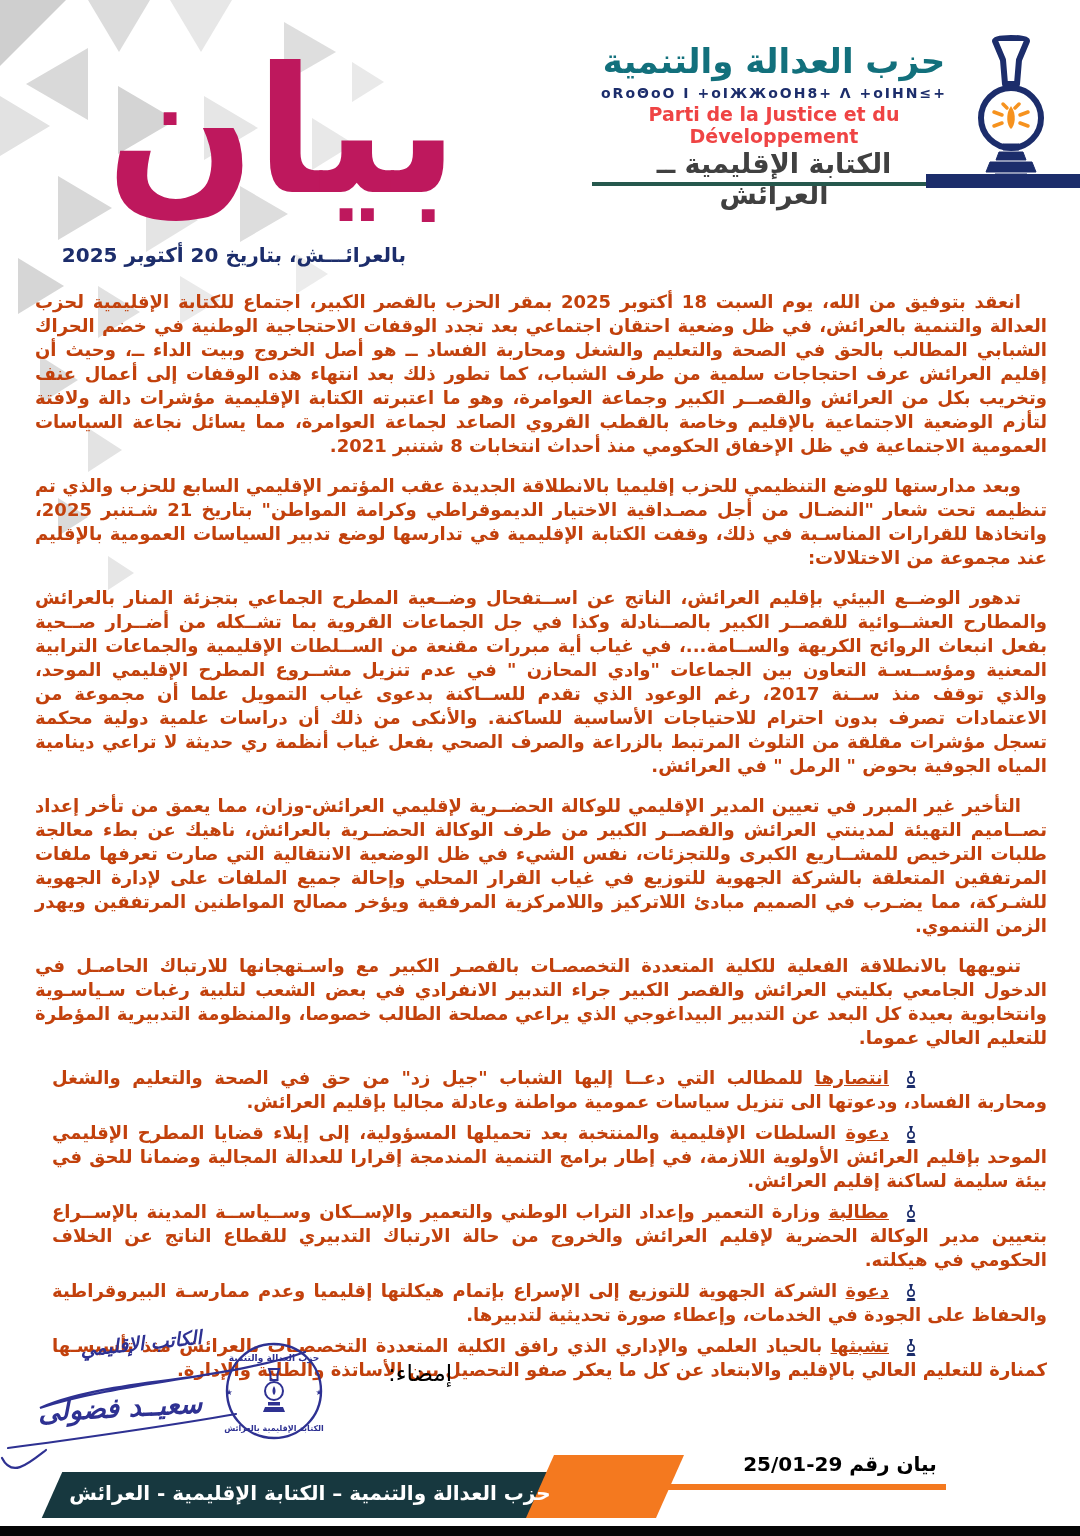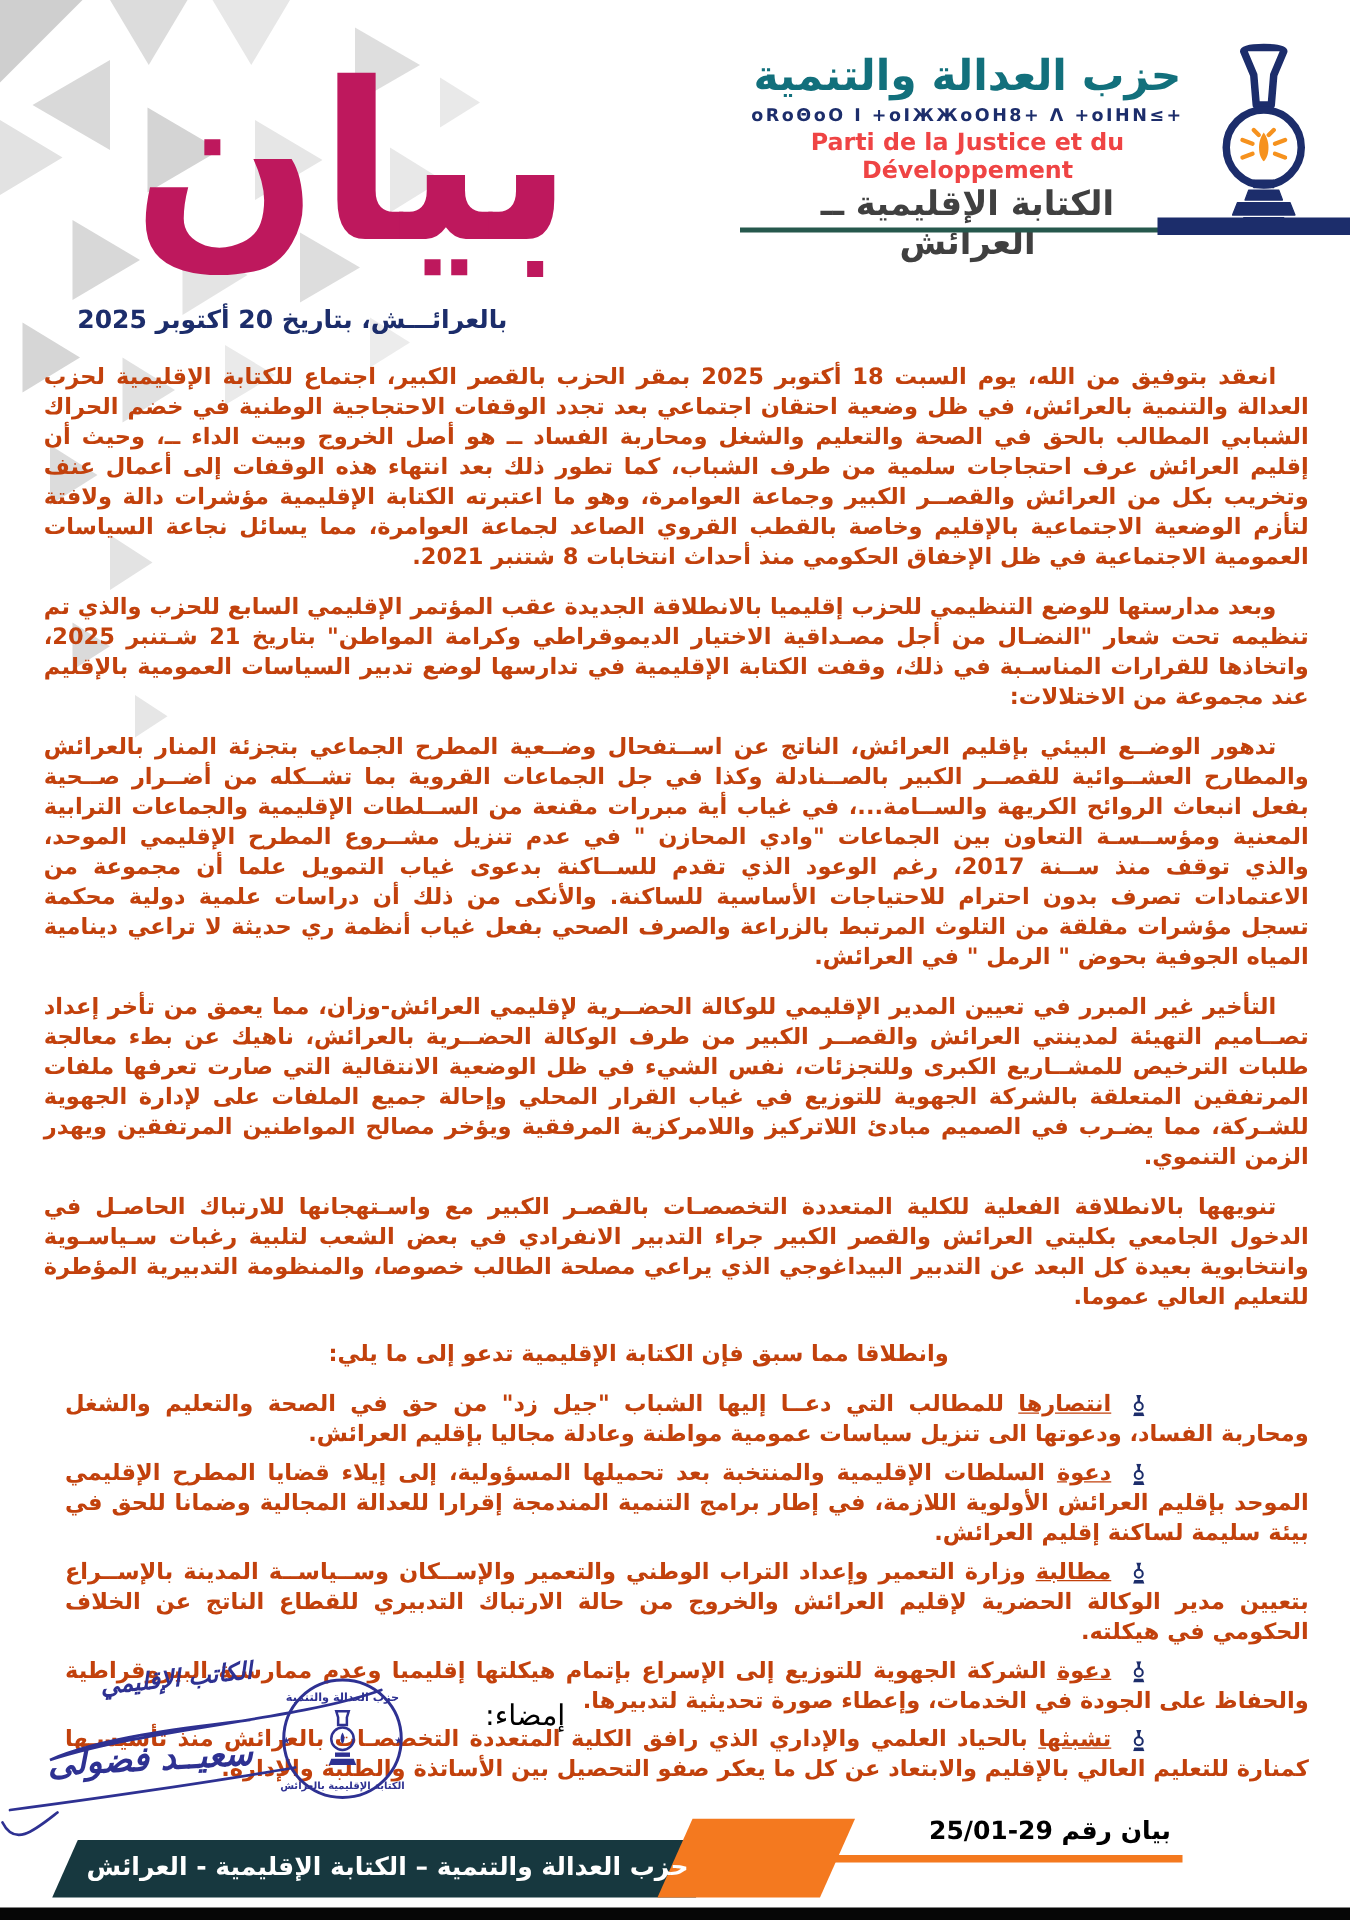--- a/index.html
+++ b/index.html
@@ -118,21 +118,20 @@
 
   <div class="big-title">بيان</div>
   <div class="dateline">بالعرائـــش، بتاريخ 20 أكتوبر 2025</div>
 
   <div class="doc-body">
     <p class="para">انعقد بتوفيق من الله، يوم السبت 18 أكتوبر 2025 بمقر الحزب بالقصر الكبير، اجتماع للكتابة الإقليمية لحزب العدالة والتنمية بالعرائش، في ظل وضعية احتقان اجتماعي بعد تجدد الوقفات الاحتجاجية الوطنية في خضم الحراك الشبابي المطالب بالحق في الصحة والتعليم والشغل ومحاربة الفساد ــ هو أصل الخروج وبيت الداء ــ، وحيث أن إقليم العرائش عرف احتجاجات سلمية من طرف الشباب، كما تطور ذلك بعد انتهاء هذه الوقفات إلى أعمال عنف وتخريب بكل من العرائش والقصــر الكبير وجماعة العوامرة، وهو ما اعتبرته الكتابة الإقليمية مؤشرات دالة ولافتة لتأزم الوضعية الاجتماعية بالإقليم وخاصة بالقطب القروي الصاعد لجماعة العوامرة، مما يسائل نجاعة السياسات العمومية الاجتماعية في ظل الإخفاق الحكومي منذ أحداث انتخابات 8 شتنبر 2021.</p>
     <p class="para">وبعد مدارستها للوضع التنظيمي للحزب إقليميا بالانطلاقة الجديدة عقب المؤتمر الإقليمي السابع للحزب والذي تم تنظيمه تحت شعار "النضـال من أجل مصـداقية الاختيار الديموقراطي وكرامة المواطن" بتاريخ 21 شـتنبر 2025، واتخاذها للقرارات المناسـبة في ذلك، وقفت الكتابة الإقليمية في تدارسها لوضع تدبير السياسات العمومية بالإقليم عند مجموعة من الاختلالات:</p>
     <p class="para">تدهور الوضــع البيئي بإقليم العرائش، الناتج عن اســتفحال وضــعية المطرح الجماعي بتجزئة المنار بالعرائش والمطارح العشــوائية للقصــر الكبير بالصــنادلة وكذا في جل الجماعات القروية بما تشــكله من أضــرار صــحية بفعل انبعاث الروائح الكريهة والســامة...، في غياب أية مبررات مقنعة من الســلطات الإقليمية والجماعات الترابية المعنية ومؤســسـة التعاون بين الجماعات "وادي المحازن " في عدم تنزيل مشــروع المطرح الإقليمي الموحد، والذي توقف منذ ســنة 2017، رغم الوعود الذي تقدم للســاكنة بدعوى غياب التمويل علما أن مجموعة من الاعتمادات تصرف بدون احترام للاحتياجات الأساسية للساكنة. والأنكى من ذلك أن دراسات علمية دولية محكمة تسجل مؤشرات مقلقة من التلوث المرتبط بالزراعة والصرف الصحي بفعل غياب أنظمة ري حديثة لا تراعي دينامية المياه الجوفية بحوض " الرمل " في العرائش.</p>
     <p class="para">التأخير غير المبرر في تعيين المدير الإقليمي للوكالة الحضــرية لإقليمي العرائش-وزان، مما يعمق من تأخر إعداد تصــاميم التهيئة لمدينتي العرائش والقصــر الكبير من طرف الوكالة الحضــرية بالعرائش، ناهيك عن بطء معالجة طلبات الترخيص للمشــاريع الكبرى وللتجزئات، نفس الشيء في ظل الوضعية الانتقالية التي صارت تعرفها ملفات المرتفقين المتعلقة بالشركة الجهوية للتوزيع في غياب القرار المحلي وإحالة جميع الملفات على لإدارة الجهوية للشـركة، مما يضـرب في الصميم مبادئ اللاتركيز واللامركزية المرفقية ويؤخر مصالح المواطنين المرتفقين ويهدر الزمن التنموي.</p>
     <p class="para">تنويهها بالانطلاقة الفعلية للكلية المتعددة التخصصـات بالقصـر الكبير مع واسـتهجانها للارتباك الحاصـل في الدخول الجامعي بكليتي العرائش والقصر الكبير جراء التدبير الانفرادي في بعض الشعب لتلبية رغبات سـياسـوية وانتخابوية بعيدة كل البعد عن التدبير البيداغوجي الذي يراعي مصلحة الطالب خصوصا، والمنظومة التدبيرية المؤطرة للتعليم العالي عموما.</p>
-    <p class="intro">وانطلاقا مما سبق فإن الكتابة الإقليمية تدعو إلى ما يلي:</p>
 
     <ul class="demands">
       <li>
         <span class="lamp-bullet">
           <svg width="12" height="17" viewBox="0 0 12 17">
               <path d="M4,0 h4 l-1,3 v3 h-2 v-3 Z" fill="#1c2d6b"></path>
               <circle cx="6" cy="9" r="3.2" fill="none" stroke="#1c2d6b" stroke-width="1.6"></circle>
               <path d="M2.5,14 h7 l1,3 h-9 Z" fill="#1c2d6b"></path>
             </svg>
         </span>

